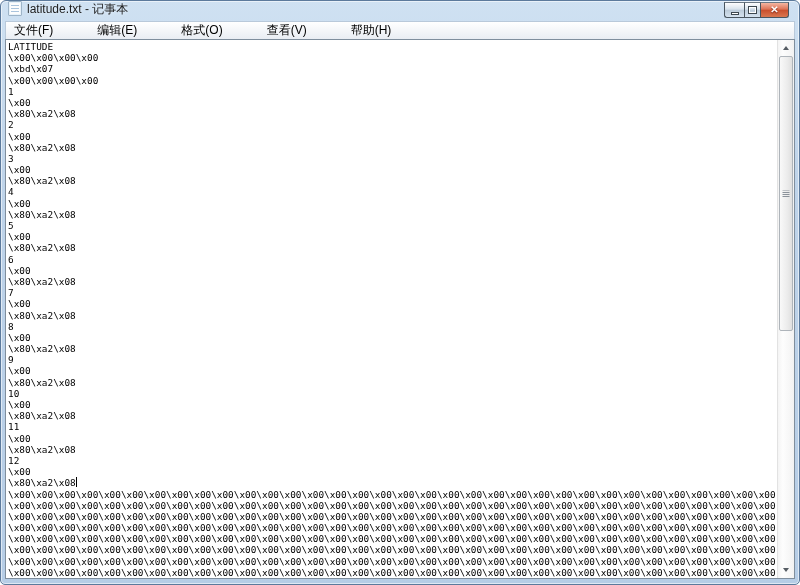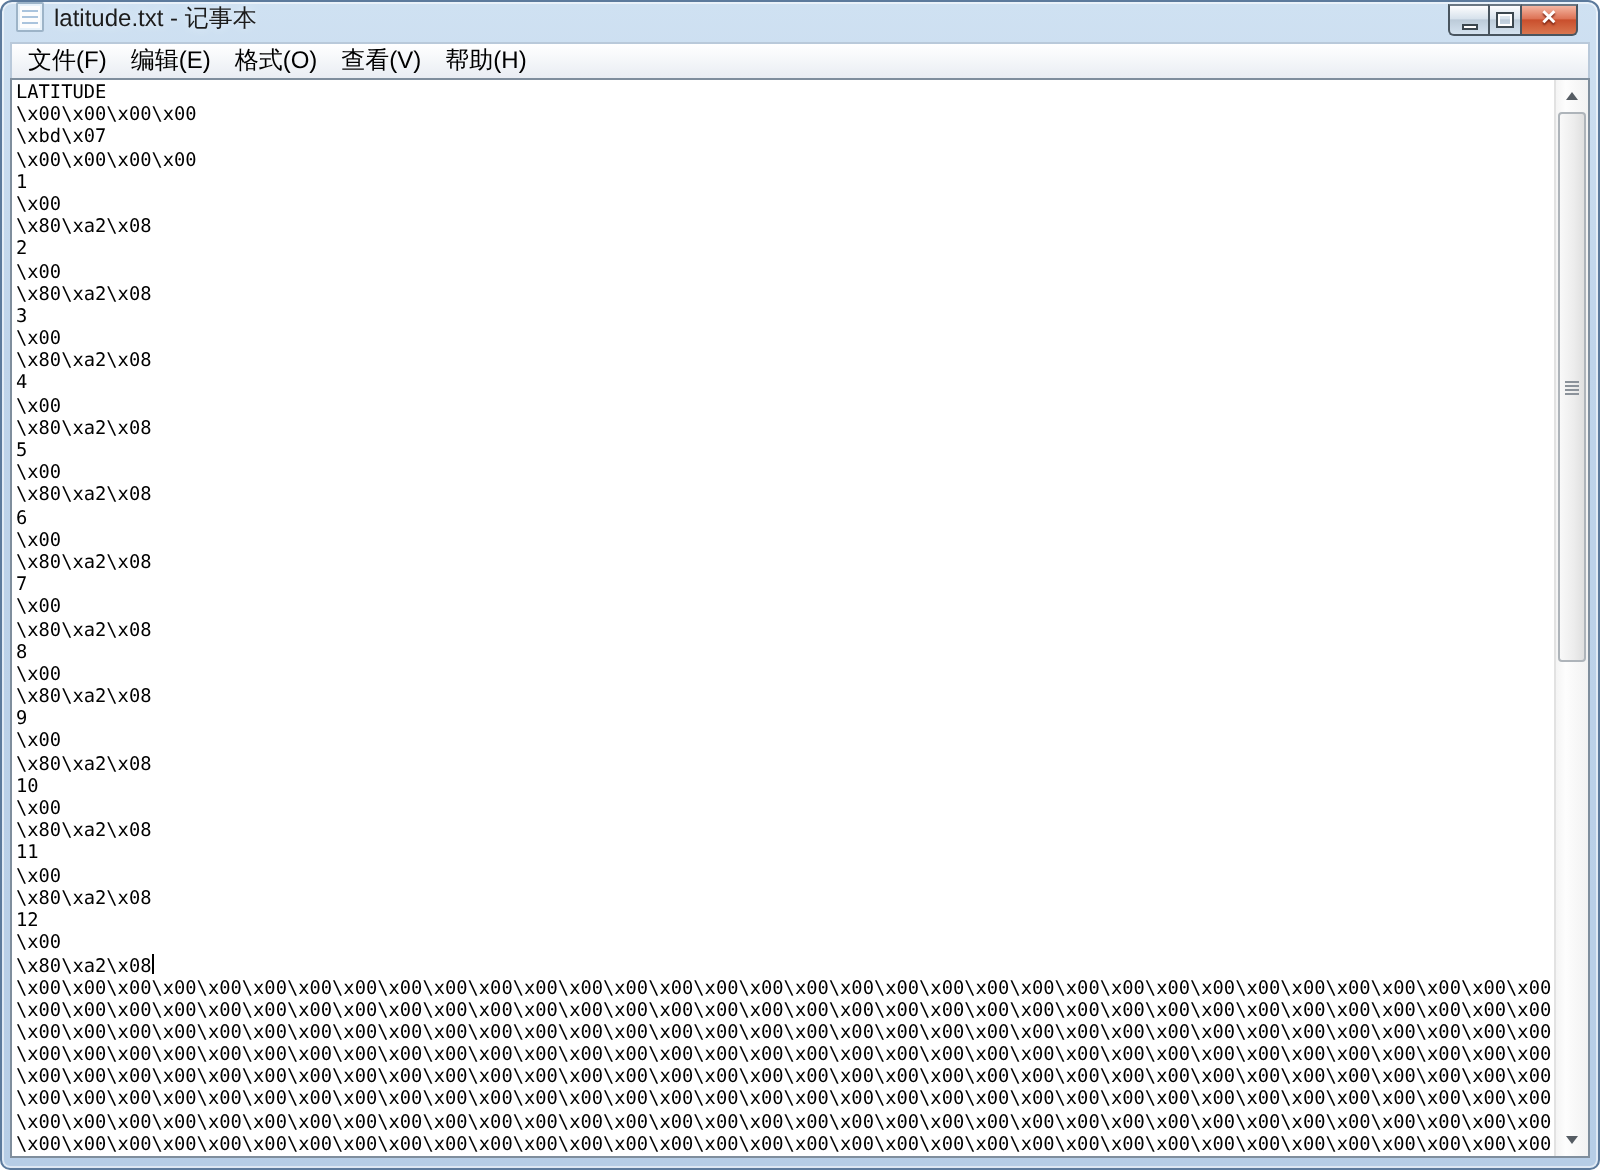--- a/index.html
+++ b/index.html
@@ -48,21 +48,21 @@
   }
   .glyph-min { width:8px; height:3px; background:#fff; border:1px solid #3c474f; margin-top:6px; }
   .glyph-max { width:9px; height:8px; border:1px solid #3c474f; background:transparent; box-shadow:inset 0 0 0 1px #fff; }
   .glyph-close { color:#fff; font-size:10px; font-weight:bold; line-height:1; text-shadow:0 1px 1px #7c2412; }
 
   
   .menubar {
     position:absolute; left:4px; right:4px; top:20px; height:18px;
     background:linear-gradient(180deg,#ffffff 0%,#f4f6f9 50%,#e9edf3 100%);
     border:1px solid #b9c9da; border-bottom:none;
-    display:flex; align-items:center; padding-left:2px;
+    display:flex; align-items:center; padding-left:2px;gap:32px;
   }
   .menu-item {
     font-size:12px; color:#000; padding:1px 6px 2px 6px; white-space:nowrap; cursor:default;
   }
 
   
   .content {
     position:absolute; left:4px; right:4px; top:38px; bottom:5px;
     border:1px solid #7f8e9d;
     background:#fff;

